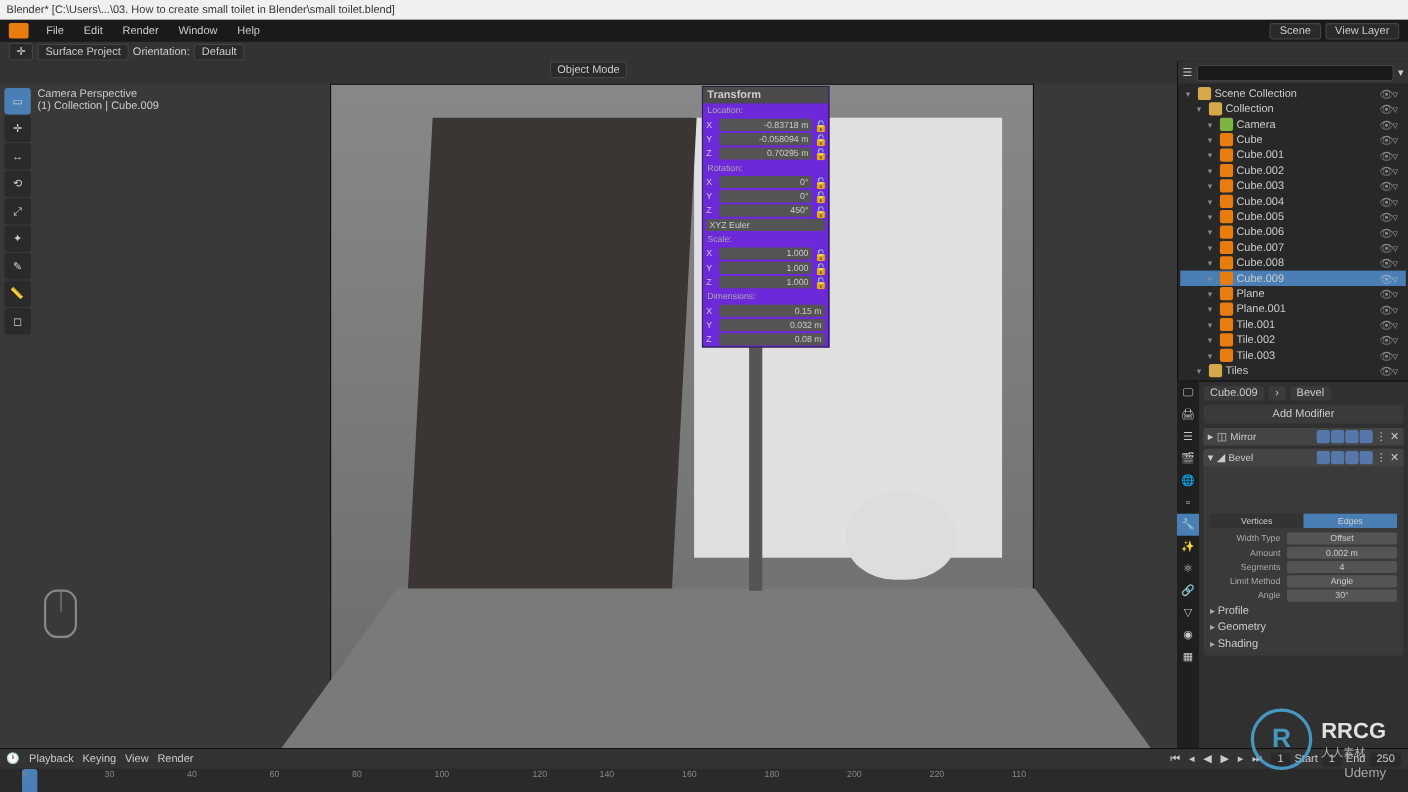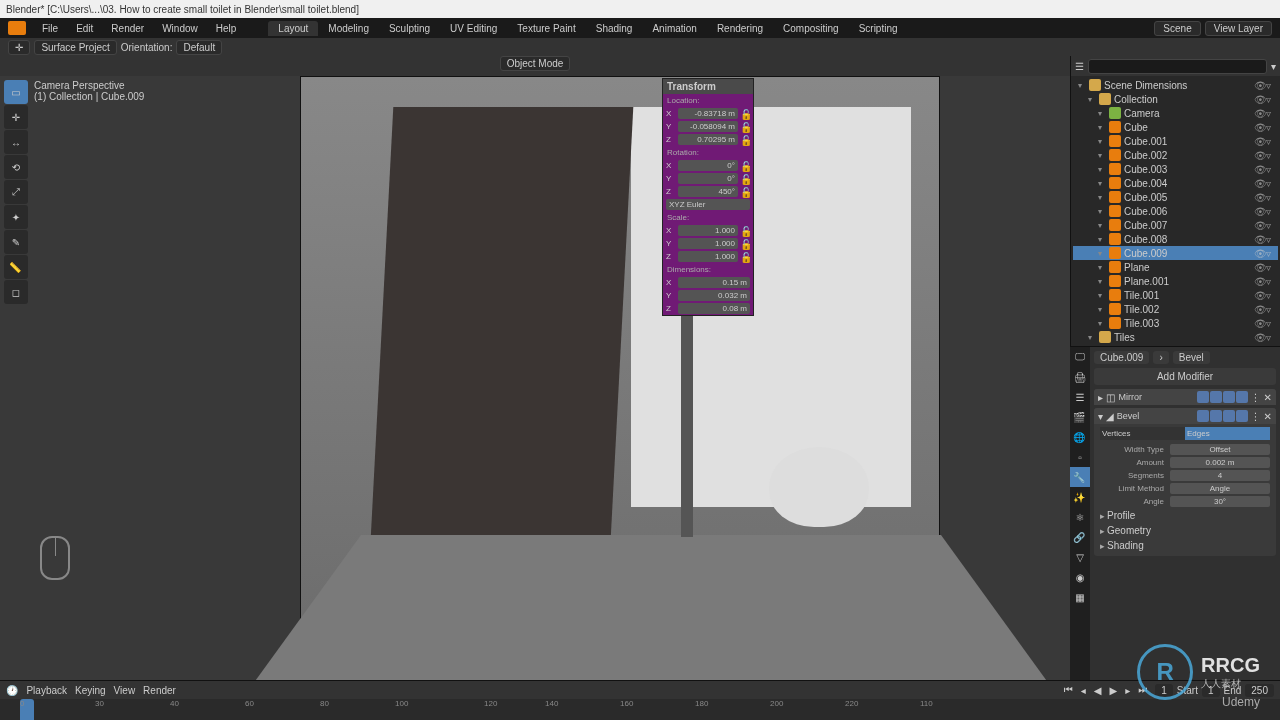--- a/index.html
+++ b/index.html
@@ -29,21 +29,21 @@
 .toolbar-left .tool.active { background: #4a7fb5; }
 .overlay-text { position: absolute; left: 34px; top: 4px; font-size: 9px; color: #bbb; }
 .render-canvas { position: absolute; left: 300px; top: 0; width: 640px; height: 620px; background: linear-gradient(#888,#6a6a6a); border: 1px solid #111; }
 .render-canvas .darkwall { position: absolute; left: 80px; top: 30px; width: 240px; height: 470px; background: #3b3533; transform: skewX(-3deg); }
 .render-canvas .lightwall { position: absolute; left: 330px; top: 30px; width: 280px; height: 400px; background: #e0e0e0; }
 .render-canvas .floor { position: absolute; left: 60px; bottom: 0; width: 580px; height: 160px; background: #7a7a7a; transform: perspective(400px) rotateX(45deg); transform-origin: top; }
 .render-canvas .toilet { position:absolute; right:70px; top:370px; width:100px; height:80px; background:#ddd; border-radius: 50% 50% 45% 45%; }
 .render-canvas .vert { position:absolute; left:380px; top:200px; width:12px; height:260px; background:#555; }
 .gizmo { position: absolute; right: 360px; top: 30px; width: 40px; height: 40px; }
 .gizmo .ball { width:8px;height:8px;border-radius:50%;position:absolute; }
-.npanel { position: absolute; right: 316px; top: 2px; width: 92px; background: #701a75; border: 1px solid #222; font-size: 9px; }
+.npanel { position: absolute; right: 316px; top: 2px; width: 116px; background: #6d28d9; border: 1px solid #222; font-size: 9px; }
 .npanel .hdr { background: #4a4a4a; padding: 2px 4px; font-weight: bold; }
 .npanel .sub { padding: 2px 4px; color: #aaa; font-size: 8px; }
 .npanel .row { display: flex; align-items: center; padding: 1px 3px; gap: 2px; }
 .npanel .row .lab { width: 10px; font-size: 8px; }
 .npanel .row .val { flex: 1; background: #545454; border-radius: 2px; padding: 1px 3px; text-align: right; font-size: 8px; }
 .npanel .row .lock { width: 10px; height: 10px; }
 .outliner { width: 210px; background: #282828; border-left: 1px solid #111; display: flex; flex-direction: column; }
 .outliner .hdr { height: 20px; background: #333; display: flex; align-items: center; padding: 0 4px; gap: 4px; }
 .outliner .tree { flex: 1; overflow: auto; padding: 2px; }
 .outliner .node { display: flex; align-items: center; padding: 1px 2px; gap: 3px; }
@@ -64,21 +64,21 @@
 .props-body .crumb { display: flex; gap: 4px; margin-bottom: 4px; font-size: 9px; }
 .props-body .crumb span { background: #3a3a3a; padding: 1px 6px; border-radius: 3px; }
 .props-body .addmod { background: #3a3a3a; padding: 3px; text-align: center; border-radius: 3px; margin-bottom: 4px; cursor:pointer; }
 .mod { background: #3a3a3a; border-radius: 3px; margin-bottom: 3px; }
 .mod .mhdr { display: flex; align-items: center; padding: 2px 4px; gap: 3px; background: #444; border-radius: 3px 3px 0 0; }
 .mod .mhdr .mname { flex: 1; font-size: 9px; }
 .mod .mhdr .mctl { display: flex; gap: 1px; }
 .mod .mhdr .mctl span { width: 12px; height: 12px; background: #5577aa; border-radius: 2px; }
 .mod .mbody { padding: 3px 6px; }
 .mod .mbody .tabs { display: flex; margin-bottom: 3px; }
-.mod .mbody .tabs .t { flex: 1; text-align: left; padding: 2px; background: #333; font-size: 8px; }
+.mod .mbody .tabs .t { flex: 1; text-align: center; padding: 2px; background: #333; font-size: 8px; margin-top: 40px; }
 .mod .mbody .tabs .t.active { background: #4a7fb5; }
 .mod .mbody .prow { display: flex; align-items: center; padding: 1px 0; justify-content: space-between; }
 .mod .mbody .prow .pl { width: 70px; text-align: right; padding-right: 6px; font-size: 8px; color: #aaa; }
 .mod .mbody .prow .pv { flex: 1; background: #545454; border-radius: 2px; padding: 1px 4px; text-align: center; font-size: 8px; }
 .mod .mbody .sect { padding: 2px 0; font-size: 9px; color: #aaa; }
 .right-col { width: 210px; display: flex; flex-direction: column; }
 .timeline { height: 42px; background: #232323; border-top: 1px solid #111; position: relative; }
 .timeline .thdr { height: 18px; background: #333; display: flex; align-items: center; padding: 0 6px; gap: 8px; }
 .timeline .thdr .right { margin-left: auto; display:flex; gap:4px; align-items:center; }
 .timeline .thdr .fld { background: #2a2a2a; padding: 1px 6px; border-radius: 3px; }
@@ -101,32 +101,20 @@
 </div>
 
 <div class="menubar">
   <div class="logo"></div>
   <div class="item">File</div>
   <div class="item">Edit</div>
   <div class="item">Render</div>
   <div class="item">Window</div>
   <div class="item">Help</div>
   <div style="width:12px"></div>
-  <div class="workspace-tabs" style="flex:1;border:none;height:auto">
-    <div class="tab active">Layout</div>
-    <div class="tab">Modeling</div>
-    <div class="tab">Sculpting</div>
-    <div class="tab">UV Editing</div>
-    <div class="tab">Texture Paint</div>
-    <div class="tab">Shading</div>
-    <div class="tab">Animation</div>
-    <div class="tab">Rendering</div>
-    <div class="tab">Compositing</div>
-    <div class="tab">Scripting</div>
-  </div>
   <div class="right">
     <div class="field">Scene</div>
     <div class="field">View Layer</div>
   </div>
 </div>
 
 <div class="secondbar">
   <div class="btn">✛</div>
   <div class="btn">Surface Project</div>
   <span>Orientation:</span>
@@ -261,21 +249,21 @@
       <div class="hdr">
         <span>☰</span>
         <input style="flex: 1 1 0%; background: rgb(26, 26, 26); border: 1px solid rgb(68, 68, 68); border-radius: 3px; padding: 1px 4px; color: rgb(204, 204, 204);">
         <span>▾</span>
       </div>
       <div class="tree" id="outliner-tree">
           <div class="node">
             <span class="indent" style="width:0px"></span>
             <span class="tri">▾</span>
             <span class="ico coll"></span>
-            <span>Scene Dimensions</span>
+            <span>Scene Collection</span>
             <div class="vis">
               <span>👁</span>
               <span>▿</span>
             </div>
           </div>
           <div class="node">
             <span class="indent" style="width:10px"></span>
             <span class="tri">▾</span>
             <span class="ico coll"></span>
             <span>Collection</span>

